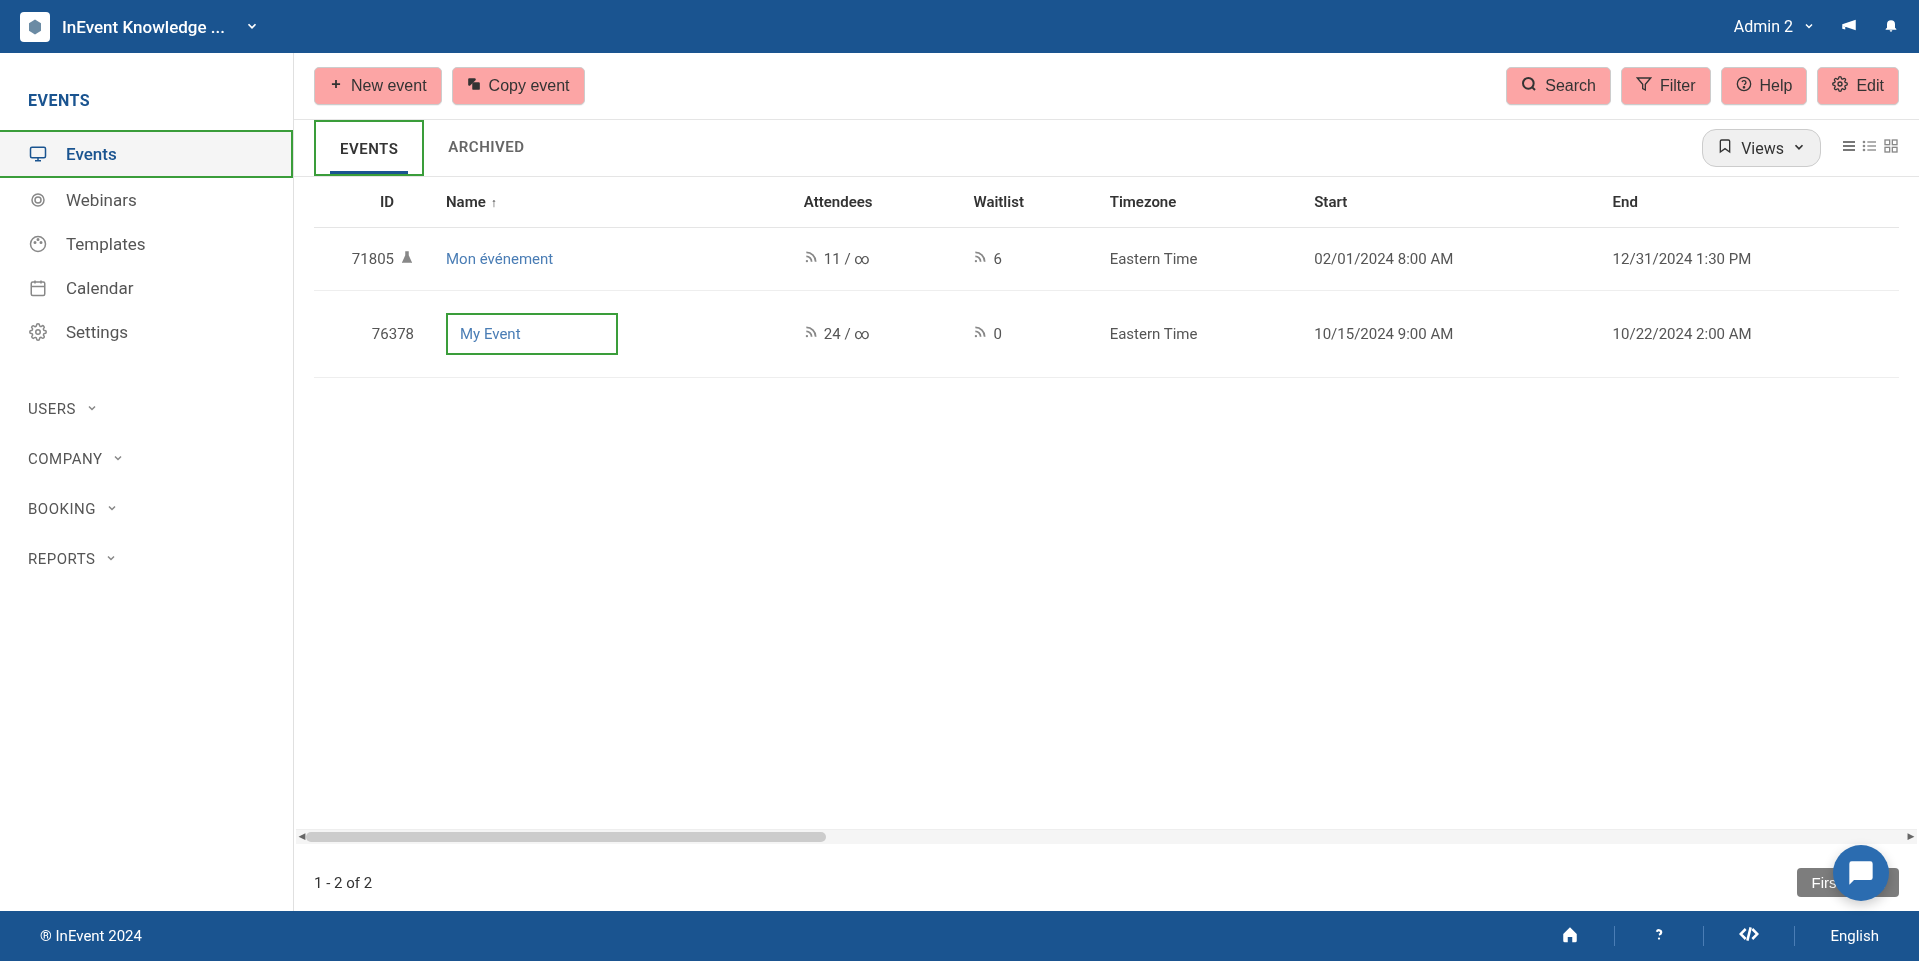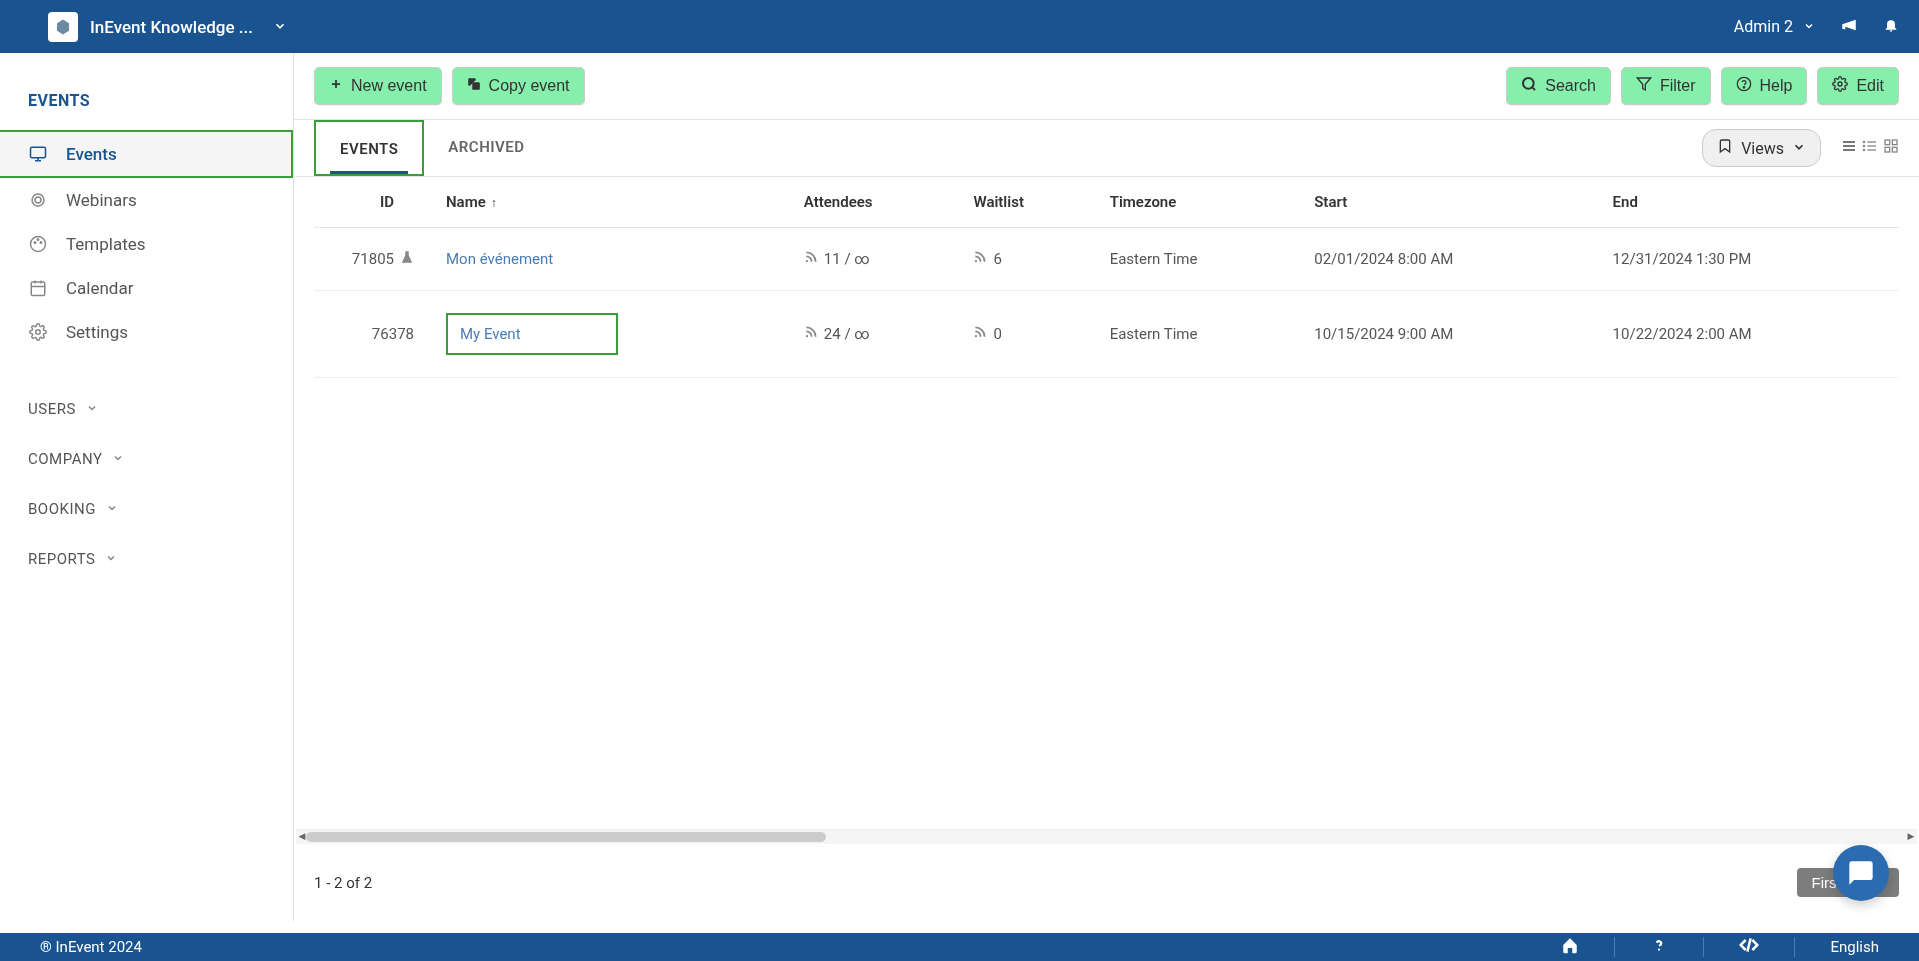--- a/index.html
+++ b/index.html
@@ -1,39 +1,39 @@
 <!DOCTYPE html>
 <html><head>
   <meta charset="utf-8">
   <style>
     * { margin: 0; padding: 0; box-sizing: border-box; }
     body { font-family: -apple-system, BlinkMacSystemFont, "Segoe UI", Roboto, sans-serif; background: #fff; overflow: hidden; }
     
     .topbar { background: #1a5490; color: #fff; height: 53px; display: flex; align-items: center; padding: 0 20px; justify-content: space-between; }
-    .topbar-left { display: flex; align-items: center; gap: 12px; margin-left: 28px; }
+    .topbar-left { display: flex; align-items: center; gap: 12px; }
     .logo { width: 30px; height: 30px; background: #fff; border-radius: 4px; display: flex; align-items: center; justify-content: center; color: #6b8ba4; font-size: 14px; }
     .workspace-name { font-size: 17px; font-weight: 500; display: flex; align-items: center; gap: 20px; }
     .topbar-right { display: flex; align-items: center; gap: 25px; }
     .user-menu { display: flex; align-items: center; gap: 10px; font-size: 16px; }
     
     .layout { display: flex; height: calc(100vh - 53px - 40px); }
     
     .sidebar { width: 294px; background: #fff; border-right: 1px solid #e0e0e0; padding-top: 30px; overflow-y: auto; }
     .sidebar-section-title { color: #1a5490; font-weight: 700; font-size: 16px; padding: 8px 28px 20px; letter-spacing: 0.5px; }
     .sidebar-item { display: flex; align-items: center; gap: 18px; padding: 12px 28px; color: #555; font-size: 17px; cursor: pointer; }
     .sidebar-item.active { color: #1a5490; font-weight: 500; background: #f5f5f5; border: 2px solid #3a9d3a; margin-left: -2px; }
     .sidebar-item .icon { width: 20px; display: flex; justify-content: center; color: #888; }
     .sidebar-item.active .icon { color: #1a5490; }
     .sidebar-group { padding: 16px 28px; color: #555; font-size: 15px; font-weight: 400; display: flex; align-items: center; gap: 10px; cursor: pointer; letter-spacing: 0.5px; }
     
     .main { flex: 1; display: flex; flex-direction: column; background: #fff; overflow: hidden; position: relative; }
     
     .toolbar { display: flex; justify-content: space-between; padding: 14px 20px 14px 20px; border-bottom: 1px solid #e5e5e5; }
     .toolbar-left, .toolbar-right { display: flex; gap: 10px; }
-    .btn { background: #86efac; border: 1px solid #ccc; border-radius: 5px; padding: 8px 14px; font-size: 16px; display: flex; align-items: center; gap: 8px; cursor: pointer; color: #333; box-shadow: 0 1px 0 rgba(0,0,0,0.05); }
+    .btn { background: #fca5a5; border: 1px solid #ccc; border-radius: 5px; padding: 8px 14px; font-size: 16px; display: flex; align-items: center; gap: 8px; cursor: pointer; color: #333; box-shadow: 0 1px 0 rgba(0,0,0,0.05); }
     
     .tabs-row { display: flex; justify-content: space-between; align-items: center; padding: 0 20px; border-bottom: 1px solid #e5e5e5; }
     .tabs { display: flex; }
     .tab { padding: 18px 24px 16px; font-size: 15px; font-weight: 600; color: #666; cursor: pointer; letter-spacing: 0.5px; position: relative; }
     .tab.active { color: #333; }
     .tab.active::after { content: ''; position: absolute; bottom: 0; left: 14px; right: 14px; height: 3px; background: #1a5490; }
     .tab.highlighted { border: 2px solid #3a9d3a; }
     .tabs-right { display: flex; align-items: center; gap: 20px; }
     .views-btn { background: #f0f0f0; border: 1px solid #ccc; border-radius: 14px; padding: 8px 14px; font-size: 16px; display: flex; align-items: center; gap: 8px; cursor: pointer; color: #333; }
     .layout-icons { display: flex; gap: 5px; color: #888; }
@@ -55,21 +55,21 @@
     .hscroll-thumb { position: absolute; left: 10px; width: 520px; top: 2px; height: 10px; background: #ccc; border-radius: 5px; }
     .hscroll-arrow { position: absolute; width: 12px; text-align: center; font-size: 9px; color: #666; top: 1px; }
     .hscroll-arrow.left { left: 0; }
     .hscroll-arrow.right { right: 0; }
     
     .pager-row { display: flex; justify-content: space-between; align-items: center; padding: 24px 20px; }
     .pager-info { font-size: 15px; color: #333; }
     .pager-btns { display: flex; gap: 8px; }
     .pager-btn { background: #7d7d7d; color: #fff; border: none; border-radius: 4px; padding: 6px 14px; font-size: 15px; cursor: pointer; }
     
-    .footer { background: #1a5490; color: #fff; height: 28px; display: flex; align-items: center; justify-content: space-between; padding: 0 40px; font-size: 15px; position: fixed; bottom: 0; left: 0; right: 0; }
+    .footer { background: #1a5490; color: #fff; height: 50px; display: flex; align-items: center; justify-content: space-between; padding: 0 40px; font-size: 15px; position: fixed; bottom: 0; left: 0; right: 0; }
     .footer-right { display: flex; align-items: center; gap: 35px; }
     .footer-right .sep { width: 1px; height: 20px; background: #4a7db5; }
     
     .chat-bubble { position: fixed; bottom: 60px; right: 30px; width: 56px; height: 56px; background: #2b6cb0; border-radius: 50%; display: flex; align-items: center; justify-content: center; color: #fff; font-size: 26px; box-shadow: 0 4px 12px rgba(0,0,0,0.2); cursor: pointer; }
     
     .icon-svg { width: 18px; height: 18px; }
     .flask { font-size: 14px; margin-left: 6px; color: #888; }
   </style>
 </head>
 <body>

